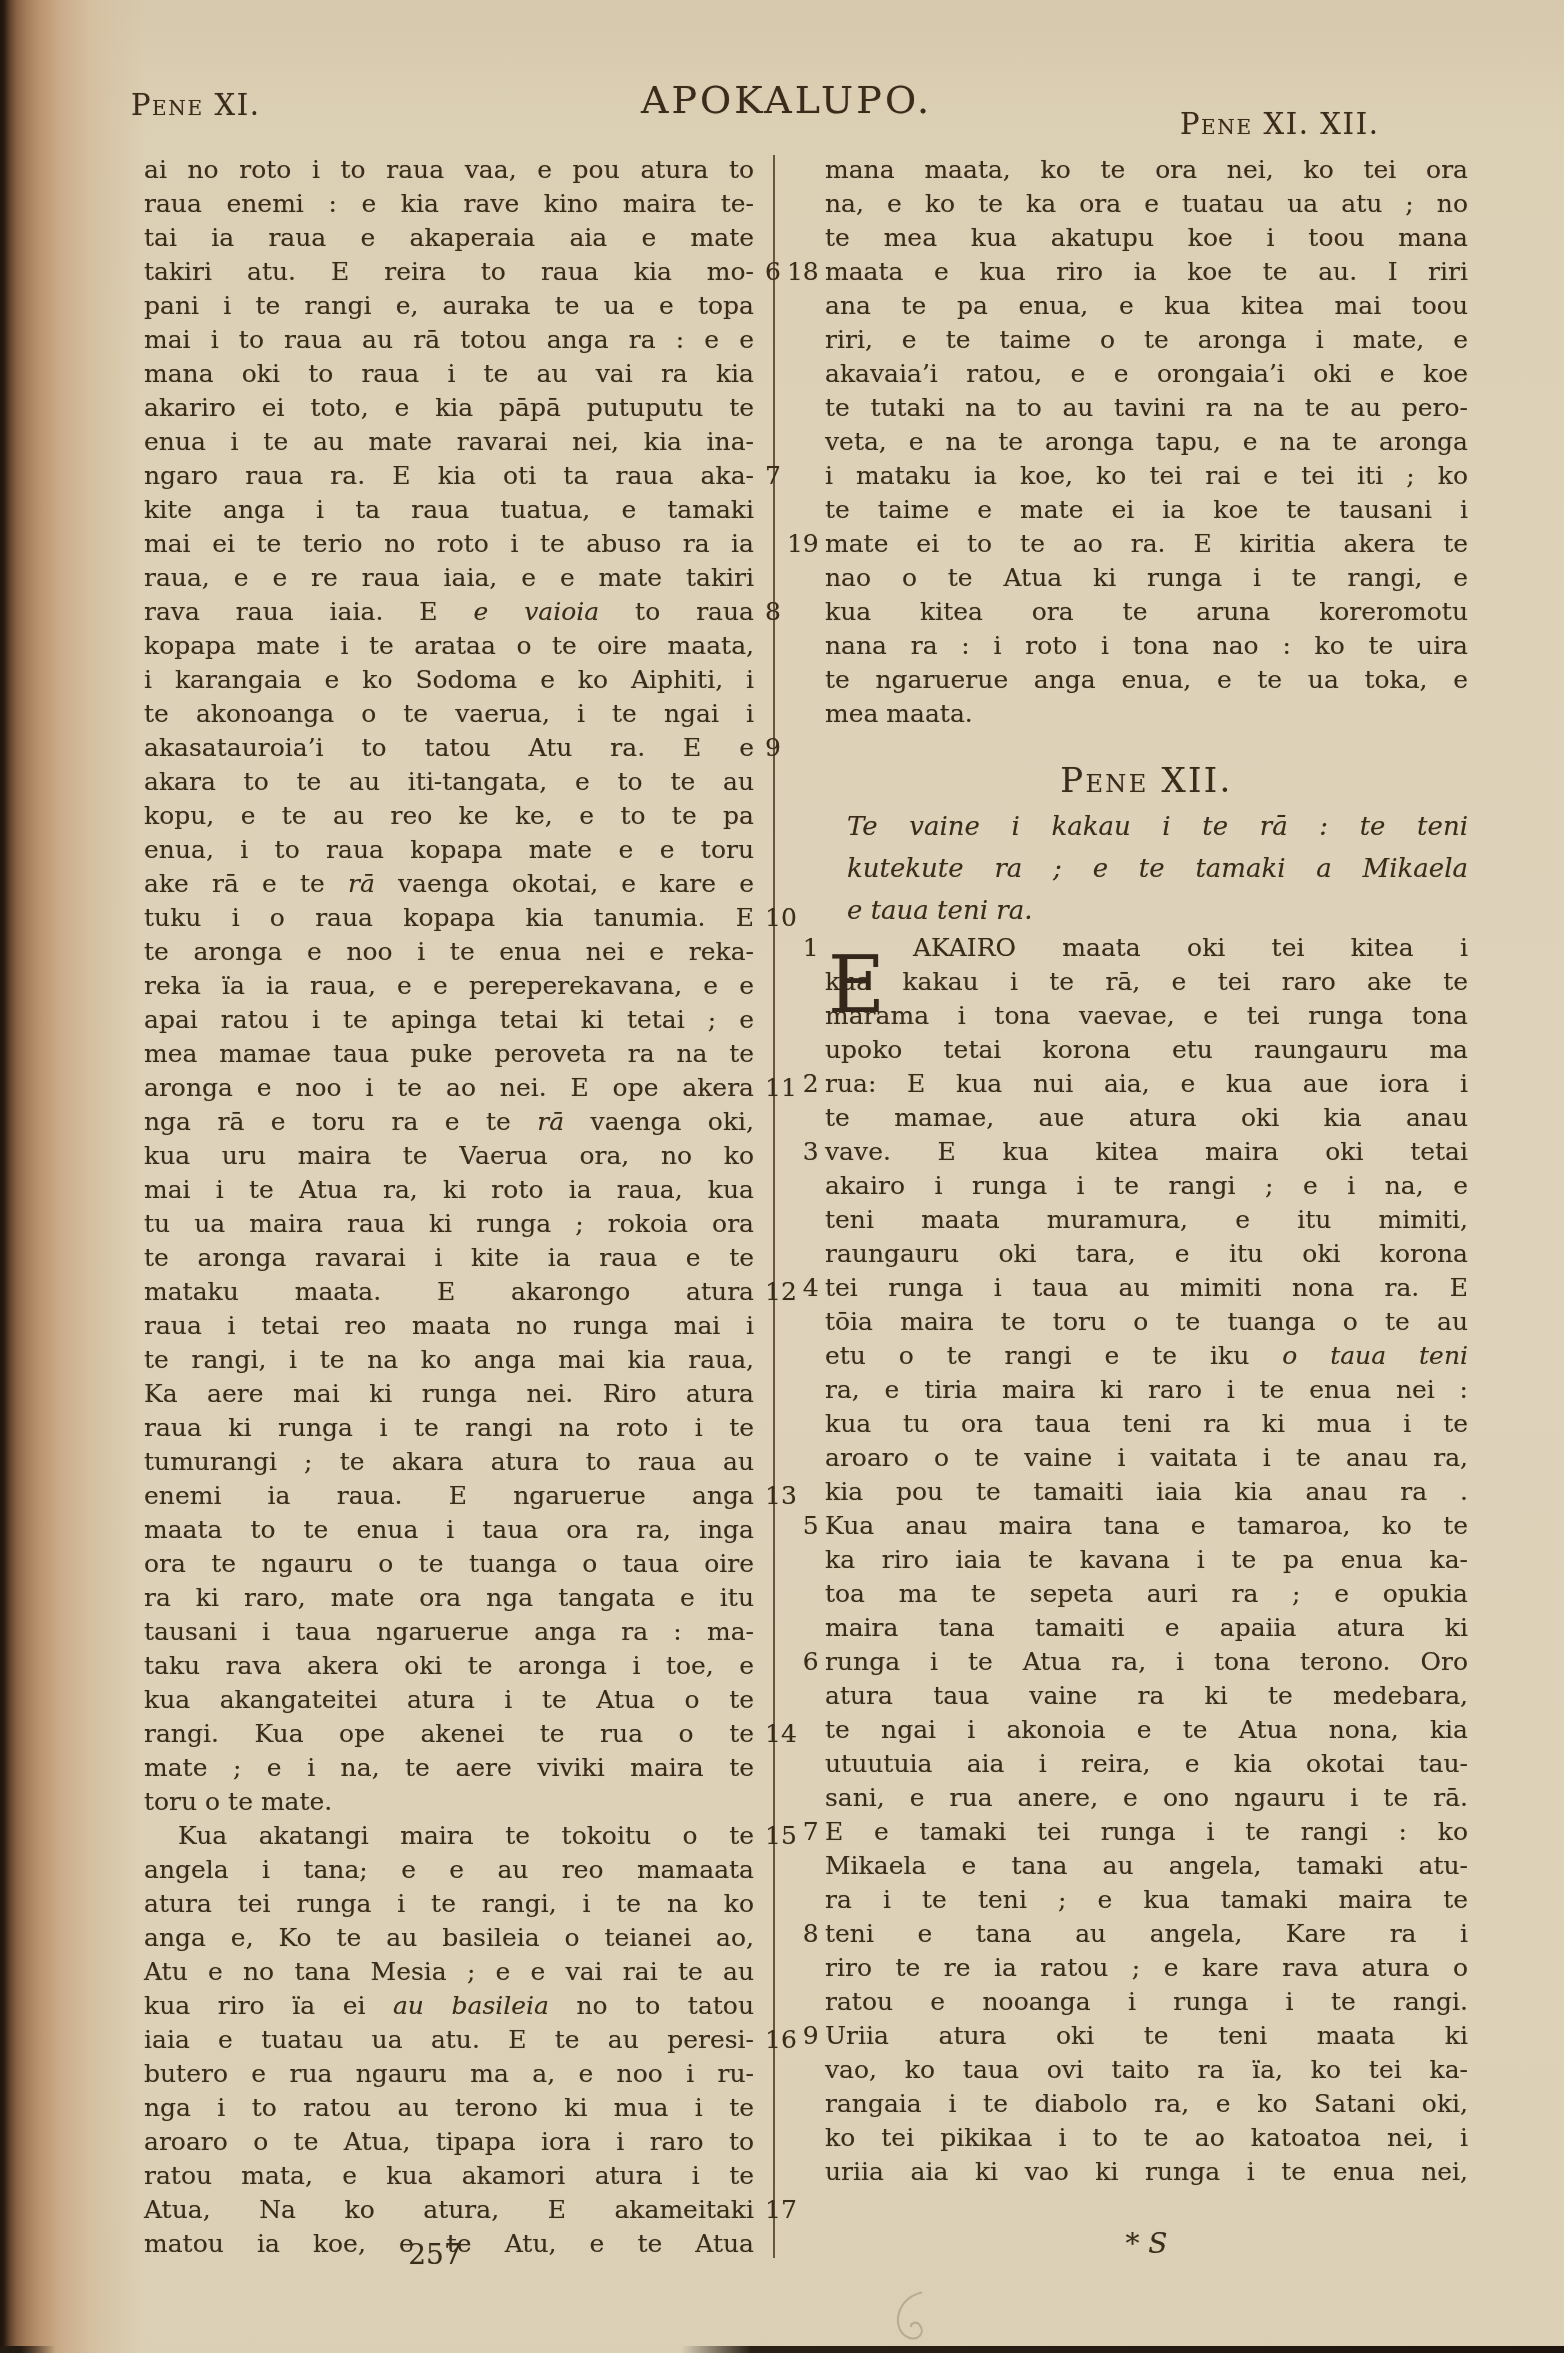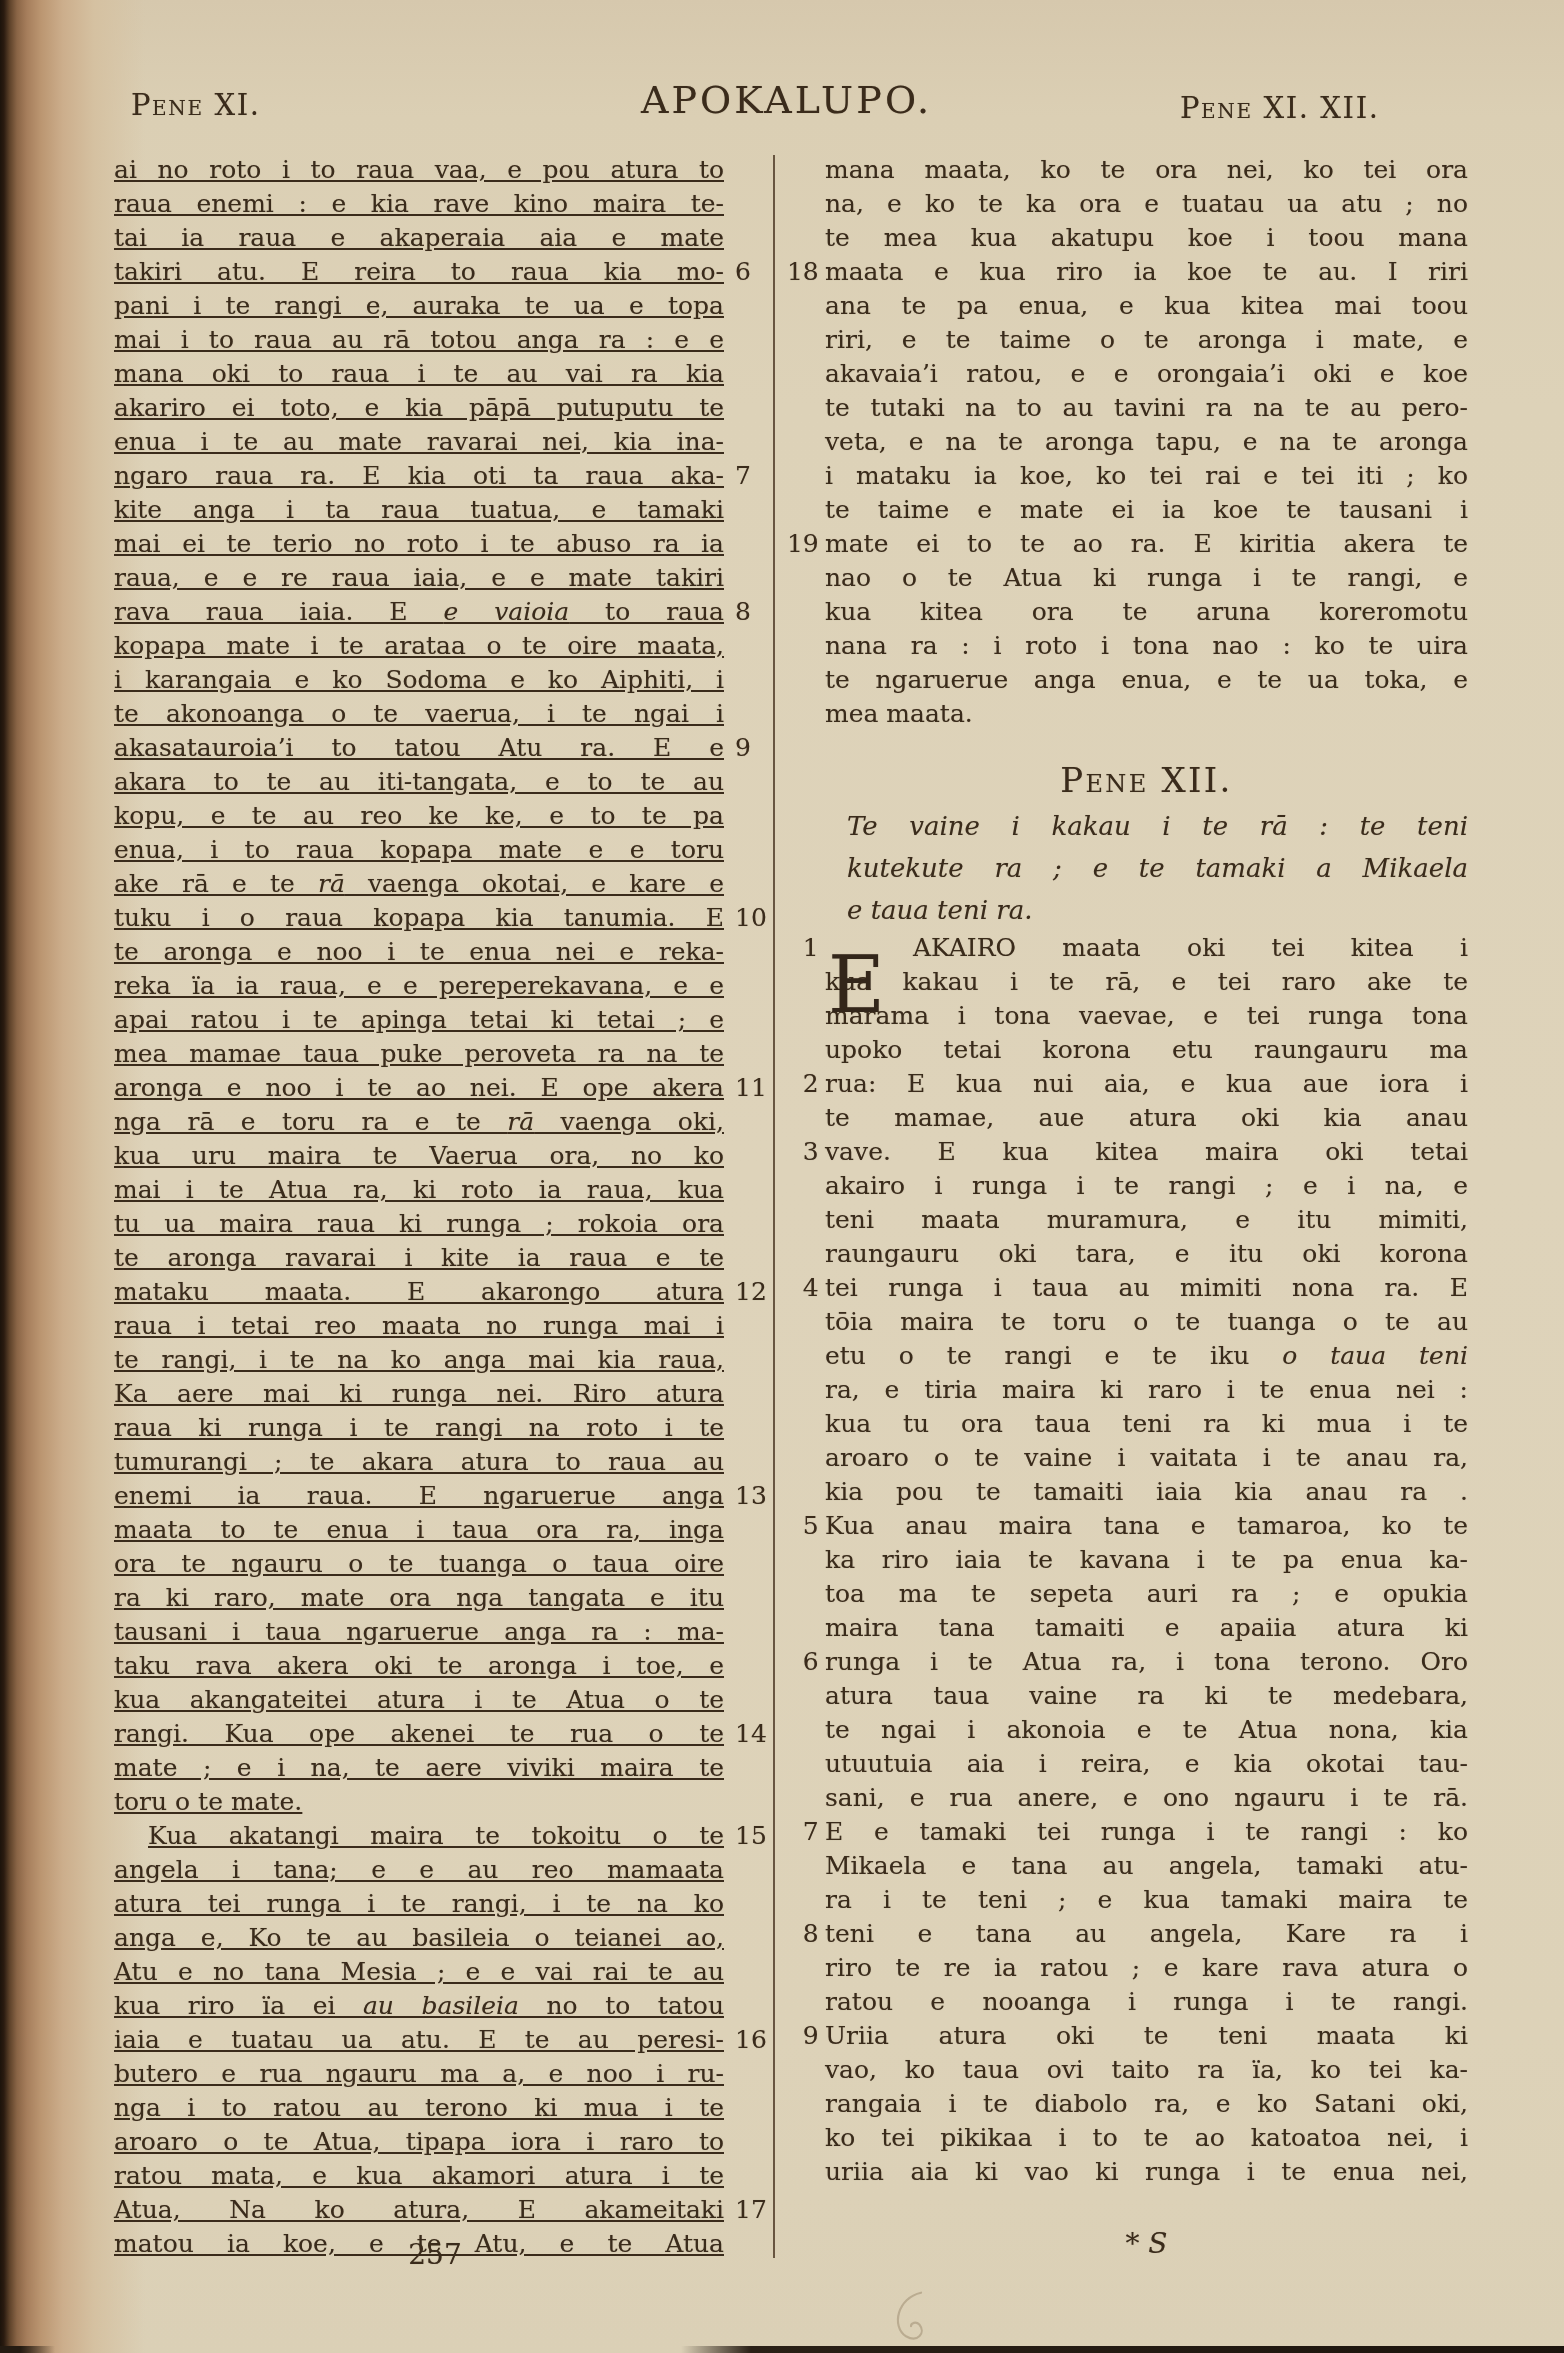--- a/index.html
+++ b/index.html
@@ -12,24 +12,24 @@
   .spine{
     position:absolute;left:0;top:0;width:145px;height:100%;
     background:linear-gradient(90deg,#1c130b 0,#2a1b10 3.9px,#5c4129 9.4px,#8a6546 17px,#a67e5c 27px,#bb9671 41px,#ccae8c 63px,#d5c1a1 94px,rgba(217,203,175,0) 145px);
   }
   .bottom-edge{
     position:absolute;left:0;bottom:0;height:7.8px;width:100%;
     background:linear-gradient(90deg,#241b12 0,#241b12 20.3px,rgba(36,27,18,0) 55px,rgba(36,27,18,0) 681px,#2a2016 751px,#1c140d 100%);
   }
   .h-left{position:absolute;left:131px;top:88px;font-size:29px;font-variant:small-caps;letter-spacing:1.6px;}
   .h-center{position:absolute;left:0;right:0;top:78px;text-align:center;padding-left:8px;font-size:38px;letter-spacing:3.1px;}
-  .h-right{position:absolute;left:1180px;top:91px;font-size:29px;font-variant:small-caps;letter-spacing:1.6px;}
+  .h-right{position:absolute;left:1180px;top:107px;font-size:29px;font-variant:small-caps;letter-spacing:1.6px;}
   .divider{position:absolute;left:773px;top:155px;width:1.6px;height:2103px;background:#53402c;opacity:.85;}
   .col{position:absolute;top:153px;font-size:25px;}
-  .col-left{left:114px;width:610px;text-decoration:underline;}
+  .col-left{left:144px;width:610px;}
   .col-right{left:825px;width:643px;}
   .line{position:relative;height:34px;line-height:34px;text-align:justify;text-align-last:justify;white-space:normal;}
   .line.nj{text-align-last:left;}
   .line.gap{height:23.5px;}
   .line.heading{height:50px;line-height:50px;text-align:center;text-align-last:center;font-size:34px;font-variant:small-caps;letter-spacing:2.3px;}
   .line.sum{font-style:italic;height:42px;line-height:42px;padding-left:22px;font-size:26px;}
   .line.sum.nj{text-align-last:left;}
   .line.ind{padding-left:34px;}
   .line.dc{padding-left:88px;}
   .vnum{position:absolute;top:0;}

